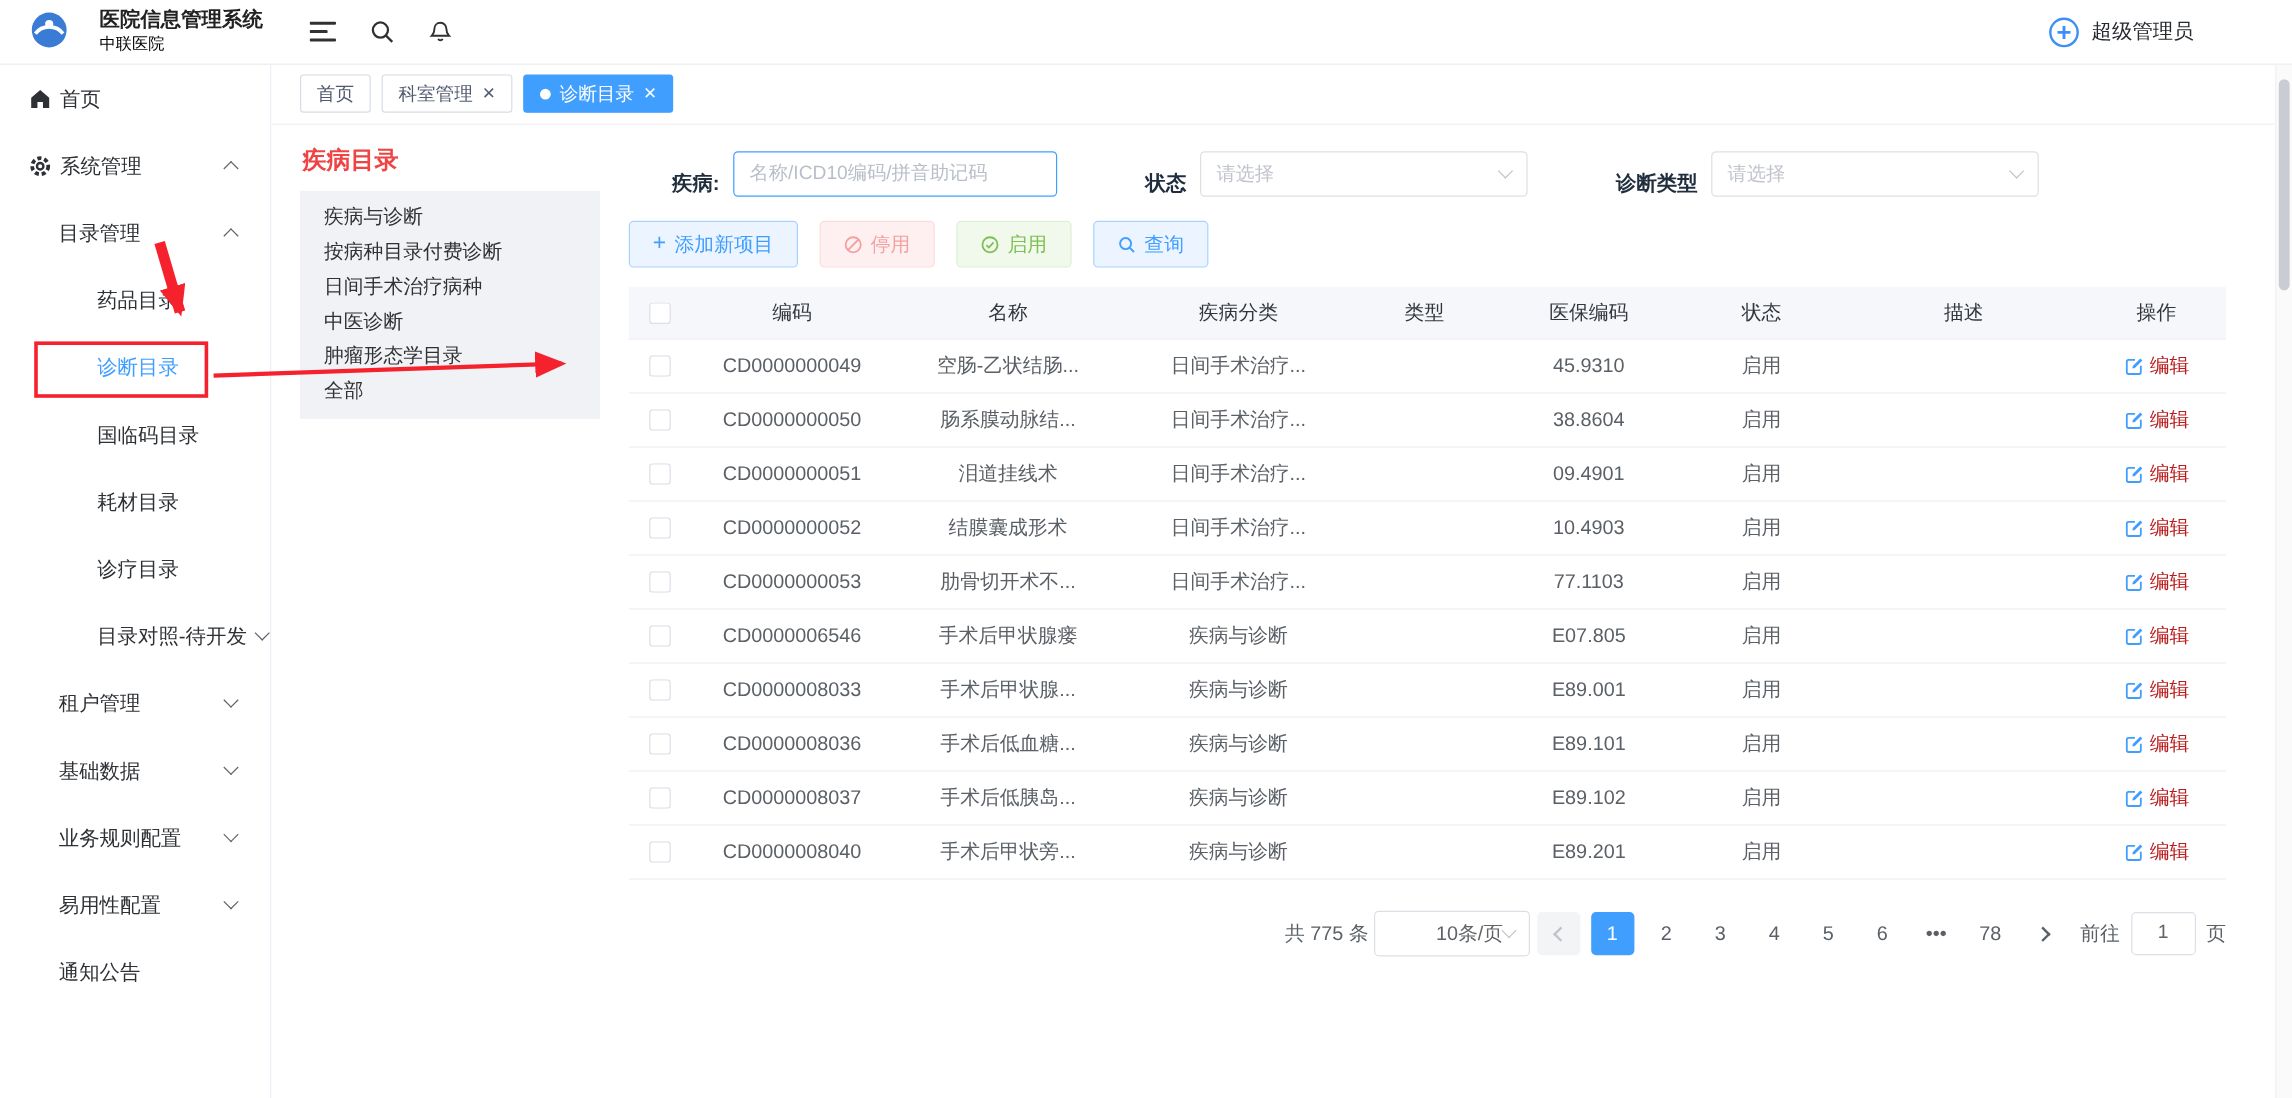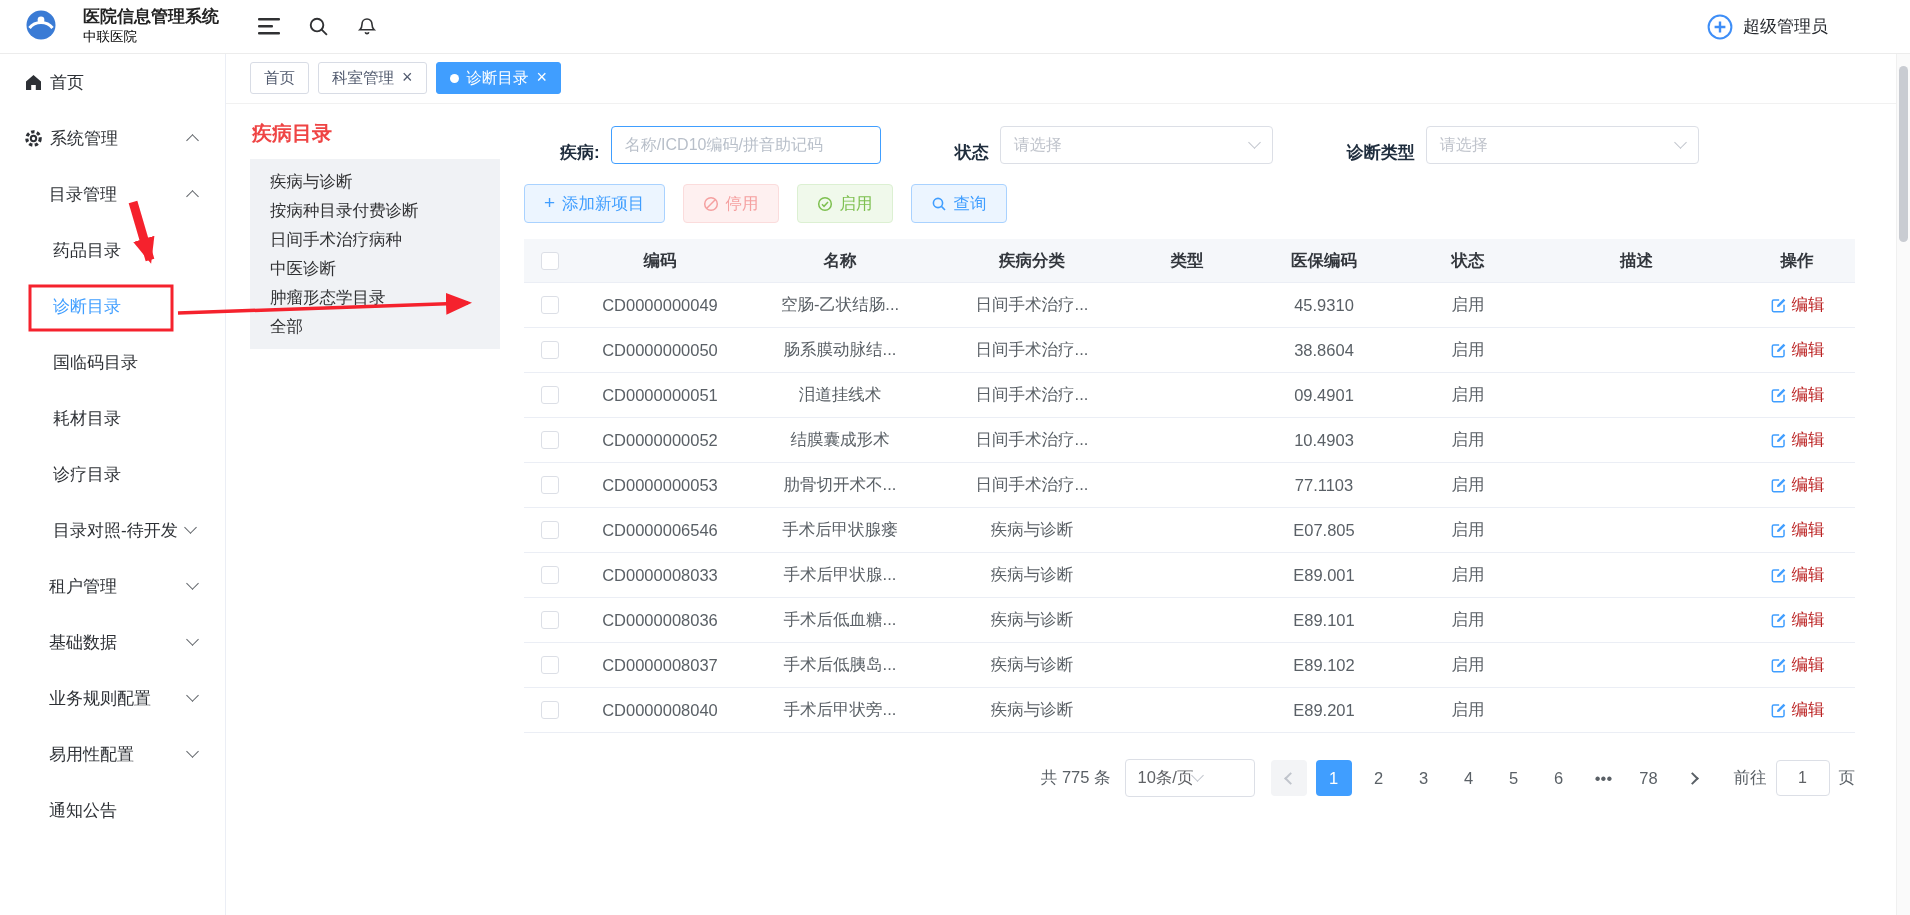--- a/index.html
+++ b/index.html
@@ -15,21 +15,21 @@
   .hicon{display:flex;cursor:pointer}
   .header-spacer{flex:1}
   .user{display:flex;align-items:center;gap:9px;padding-right:82px;cursor:pointer}
   .user-name{font-size:17px;color:#26292e}
 
   
   .sidebar{position:fixed;top:54px;left:0;bottom:0;width:226px;background:#fff;border-right:1px solid #ebeef5;z-index:4}
   .side-item{height:56px;display:flex;align-items:center;position:relative;cursor:pointer;font-size:17px;color:#2d3035;white-space:nowrap}
   .side-item .icon{margin-left:24px;margin-right:7px;display:flex;width:19px}
   .side-item.lvl2{padding-left:49px}
-  .side-item.lvl3{padding-left:53px}
+  .side-item.lvl3{padding-left:81px}
   .side-item.active{color:#409eff}
   .chev{width:9px;height:9px;border-right:1.7px solid #5f6368;border-bottom:1.7px solid #5f6368;display:inline-block}
   .side-item .chev{position:absolute;right:28px}
   .chev.up{transform:rotate(-135deg);margin-top:5px}
   .chev.down{transform:rotate(45deg);margin-top:-5px}
   .chev.inline{position:static;margin-left:8px}
 
   
   .main{margin-left:226px;padding-top:54px}
   .tabbar{display:flex;align-items:center;gap:9px;padding:8px 0 9px 24px;border-bottom:1px solid #f1f1f1}
@@ -59,37 +59,37 @@
   .btn{height:39px;border-radius:4px;display:flex;align-items:center;gap:7px;padding:0 19px;font-size:16.5px;cursor:pointer;border:1px solid;background:#fff;font-family:inherit}
   .btn .bicon{display:flex}
   .btn-add,.btn-query{background:#ecf5ff;border-color:#a9d2ff;color:#409eff}
   .btn-disable{background:#fef0f0;border-color:#fbdcdc;color:#f5a0a0;cursor:not-allowed}
   .btn-enable{background:#f0f9eb;border-color:#dcf0d2;color:#7ec050;cursor:not-allowed}
   .plus-glyph{font-size:19px;line-height:1;margin-top:-2px}
 
   
   .table{margin-top:16px}
   .tr{display:flex;align-items:center;height:45px;border-bottom:1px solid #ebeef5;font-size:16.5px;color:#5a6066}
-  .tr.head{background:#f5f7fa;height:44px;font-weight:700;color:#33373d;border-bottom:1px solid #ebeef5}
+  .tr.head{background:#f5f7fa;height:44px;font-weight:400;color:#33373d;border-bottom:1px solid #ebeef5}
   .td{text-align:center;overflow:hidden;white-space:nowrap}
   .c-check{width:52px;display:flex;justify-content:center}
   .c-code{width:168px}
   .c-name{width:192px}
   .c-cat{width:192px}
   .c-type{width:118px}
   .c-ins{width:156px}
   .c-status{width:132px}
   .c-desc{flex:1}
   .c-op{width:116px;display:flex;justify-content:center}
   .checkbox{width:18px;height:18px;border:1px solid #dcdfe6;border-radius:3px;background:#fff;display:inline-block;cursor:pointer}
   .edit-link{color:#b91c1c;display:inline-flex;align-items:center;gap:5px;cursor:pointer}
 
   
-  .pagination{display:flex;align-items:center;justify-content:flex-end;margin-top:26px;gap:14px;font-size:16.5px;color:#5a6066}
-  .psize{width:130px;height:38px;border:1px solid #dcdfe6;border-radius:4px;display:flex;align-items:center;justify-content:flex-start;padding:0 12px;color:#606266;cursor:pointer;background:#fff}
+  .pagination{display:flex;align-items:center;justify-content:flex-end;margin-top:26px;gap:4px;font-size:16.5px;color:#5a6066}
+  .psize{width:130px;height:38px;border:1px solid #dcdfe6;border-radius:4px;display:flex;align-items:center;justify-content:flex-end;padding:0 12px;color:#606266;cursor:pointer;background:#fff}
   .pager{display:flex;align-items:center;gap:9px;margin-left:2px}
   .pbtn{min-width:36px;height:36px;border-radius:4px;display:flex;align-items:center;justify-content:center;cursor:pointer;color:#5a6066;padding:0 4px}
   .pbtn.active{background:#409eff;color:#fff}
   .pbtn.prev{background:#f3f4f6;color:#c0c4cc;cursor:not-allowed}
   .pchev{display:inline-block;width:9px;height:9px;border-right:2px solid currentColor;border-bottom:2px solid currentColor}
   .pchev.left{transform:rotate(135deg);margin-left:3px}
   .pchev.right{transform:rotate(-45deg);margin-right:3px}
   .goto{display:flex;align-items:center;gap:9px;margin-left:8px}
   .goto-input{width:54px;height:36px;border:1px solid #dcdfe6;border-radius:4px;text-align:center;font-size:16px;color:#606266;outline:none;font-family:inherit}
 

